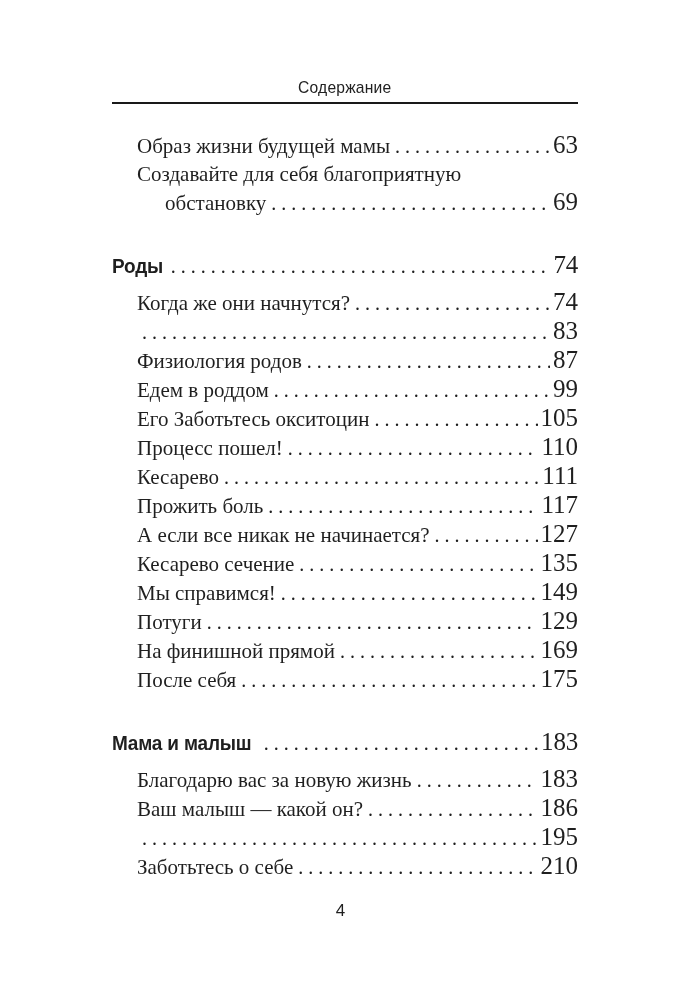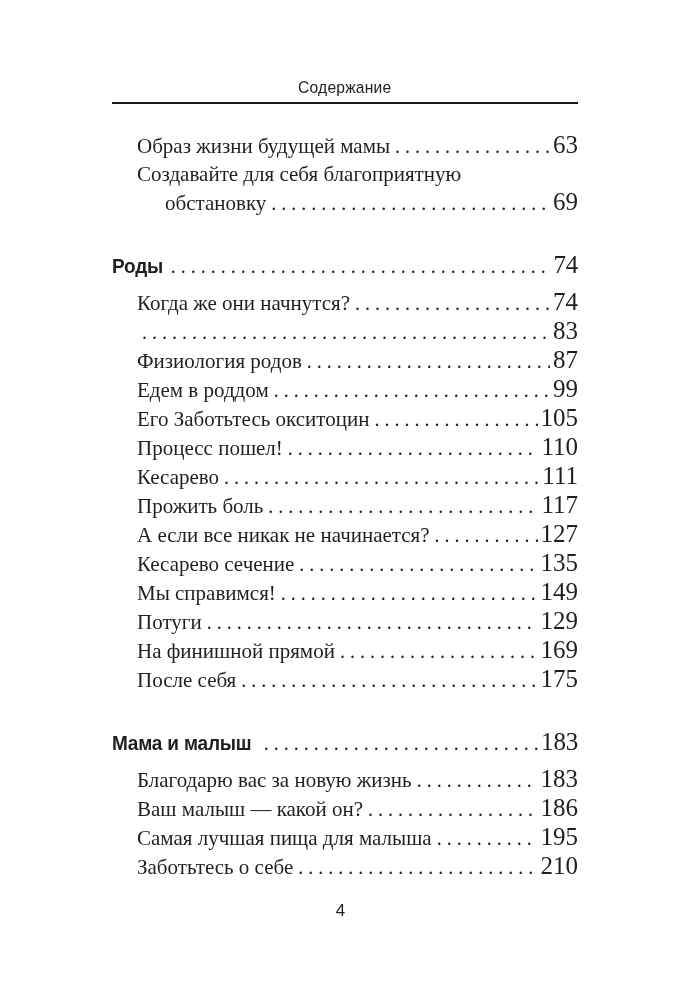--- a/index.html
+++ b/index.html
@@ -247,21 +247,20 @@
       <span class="pageno">183</span>
     </div>
 
     <div class="toc-row toc-entry">
       <span class="title">Ваш малыш — какой он?</span>
       <span class="dots"></span>
       <span class="pageno">186</span>
     </div>
 
     <div class="toc-row toc-entry">
-      <span class="title">Самая лучшая пища для малыша</span>
       <span class="dots"></span>
       <span class="pageno">195</span>
     </div>
 
     <div class="toc-row toc-entry">
       <span class="title">Заботьтесь о себе</span>
       <span class="dots"></span>
       <span class="pageno">210</span>
     </div>
 

